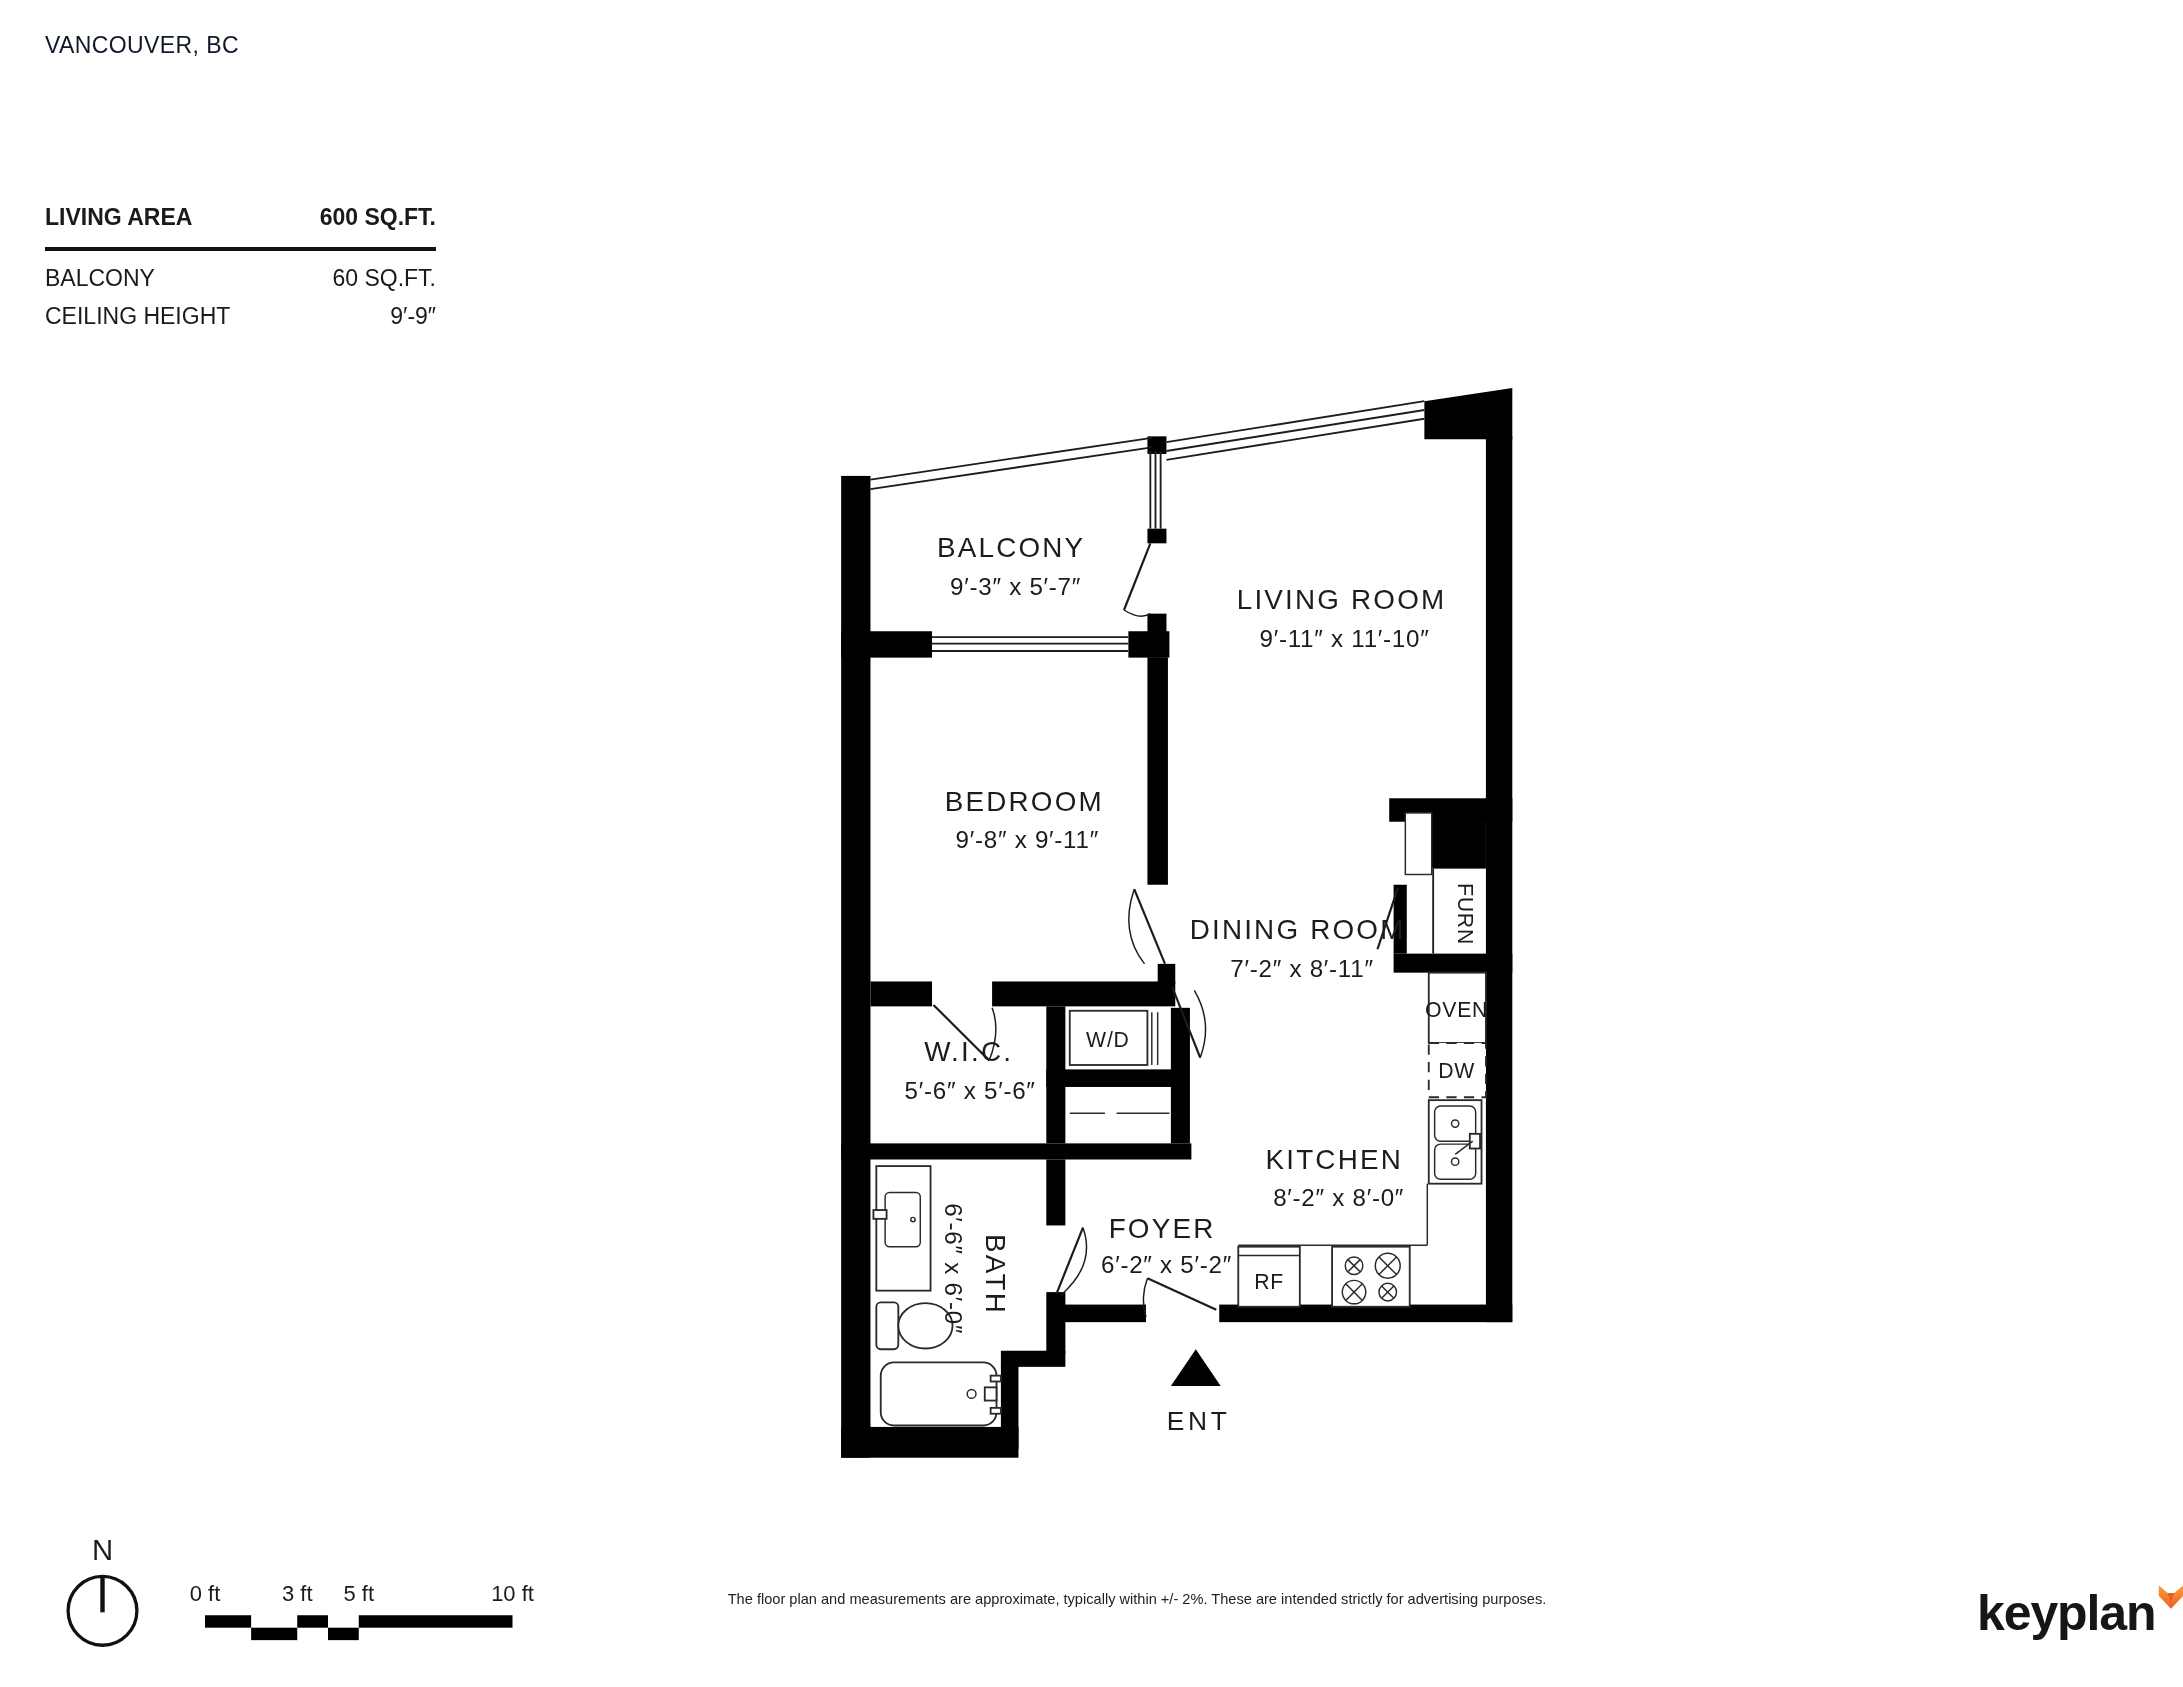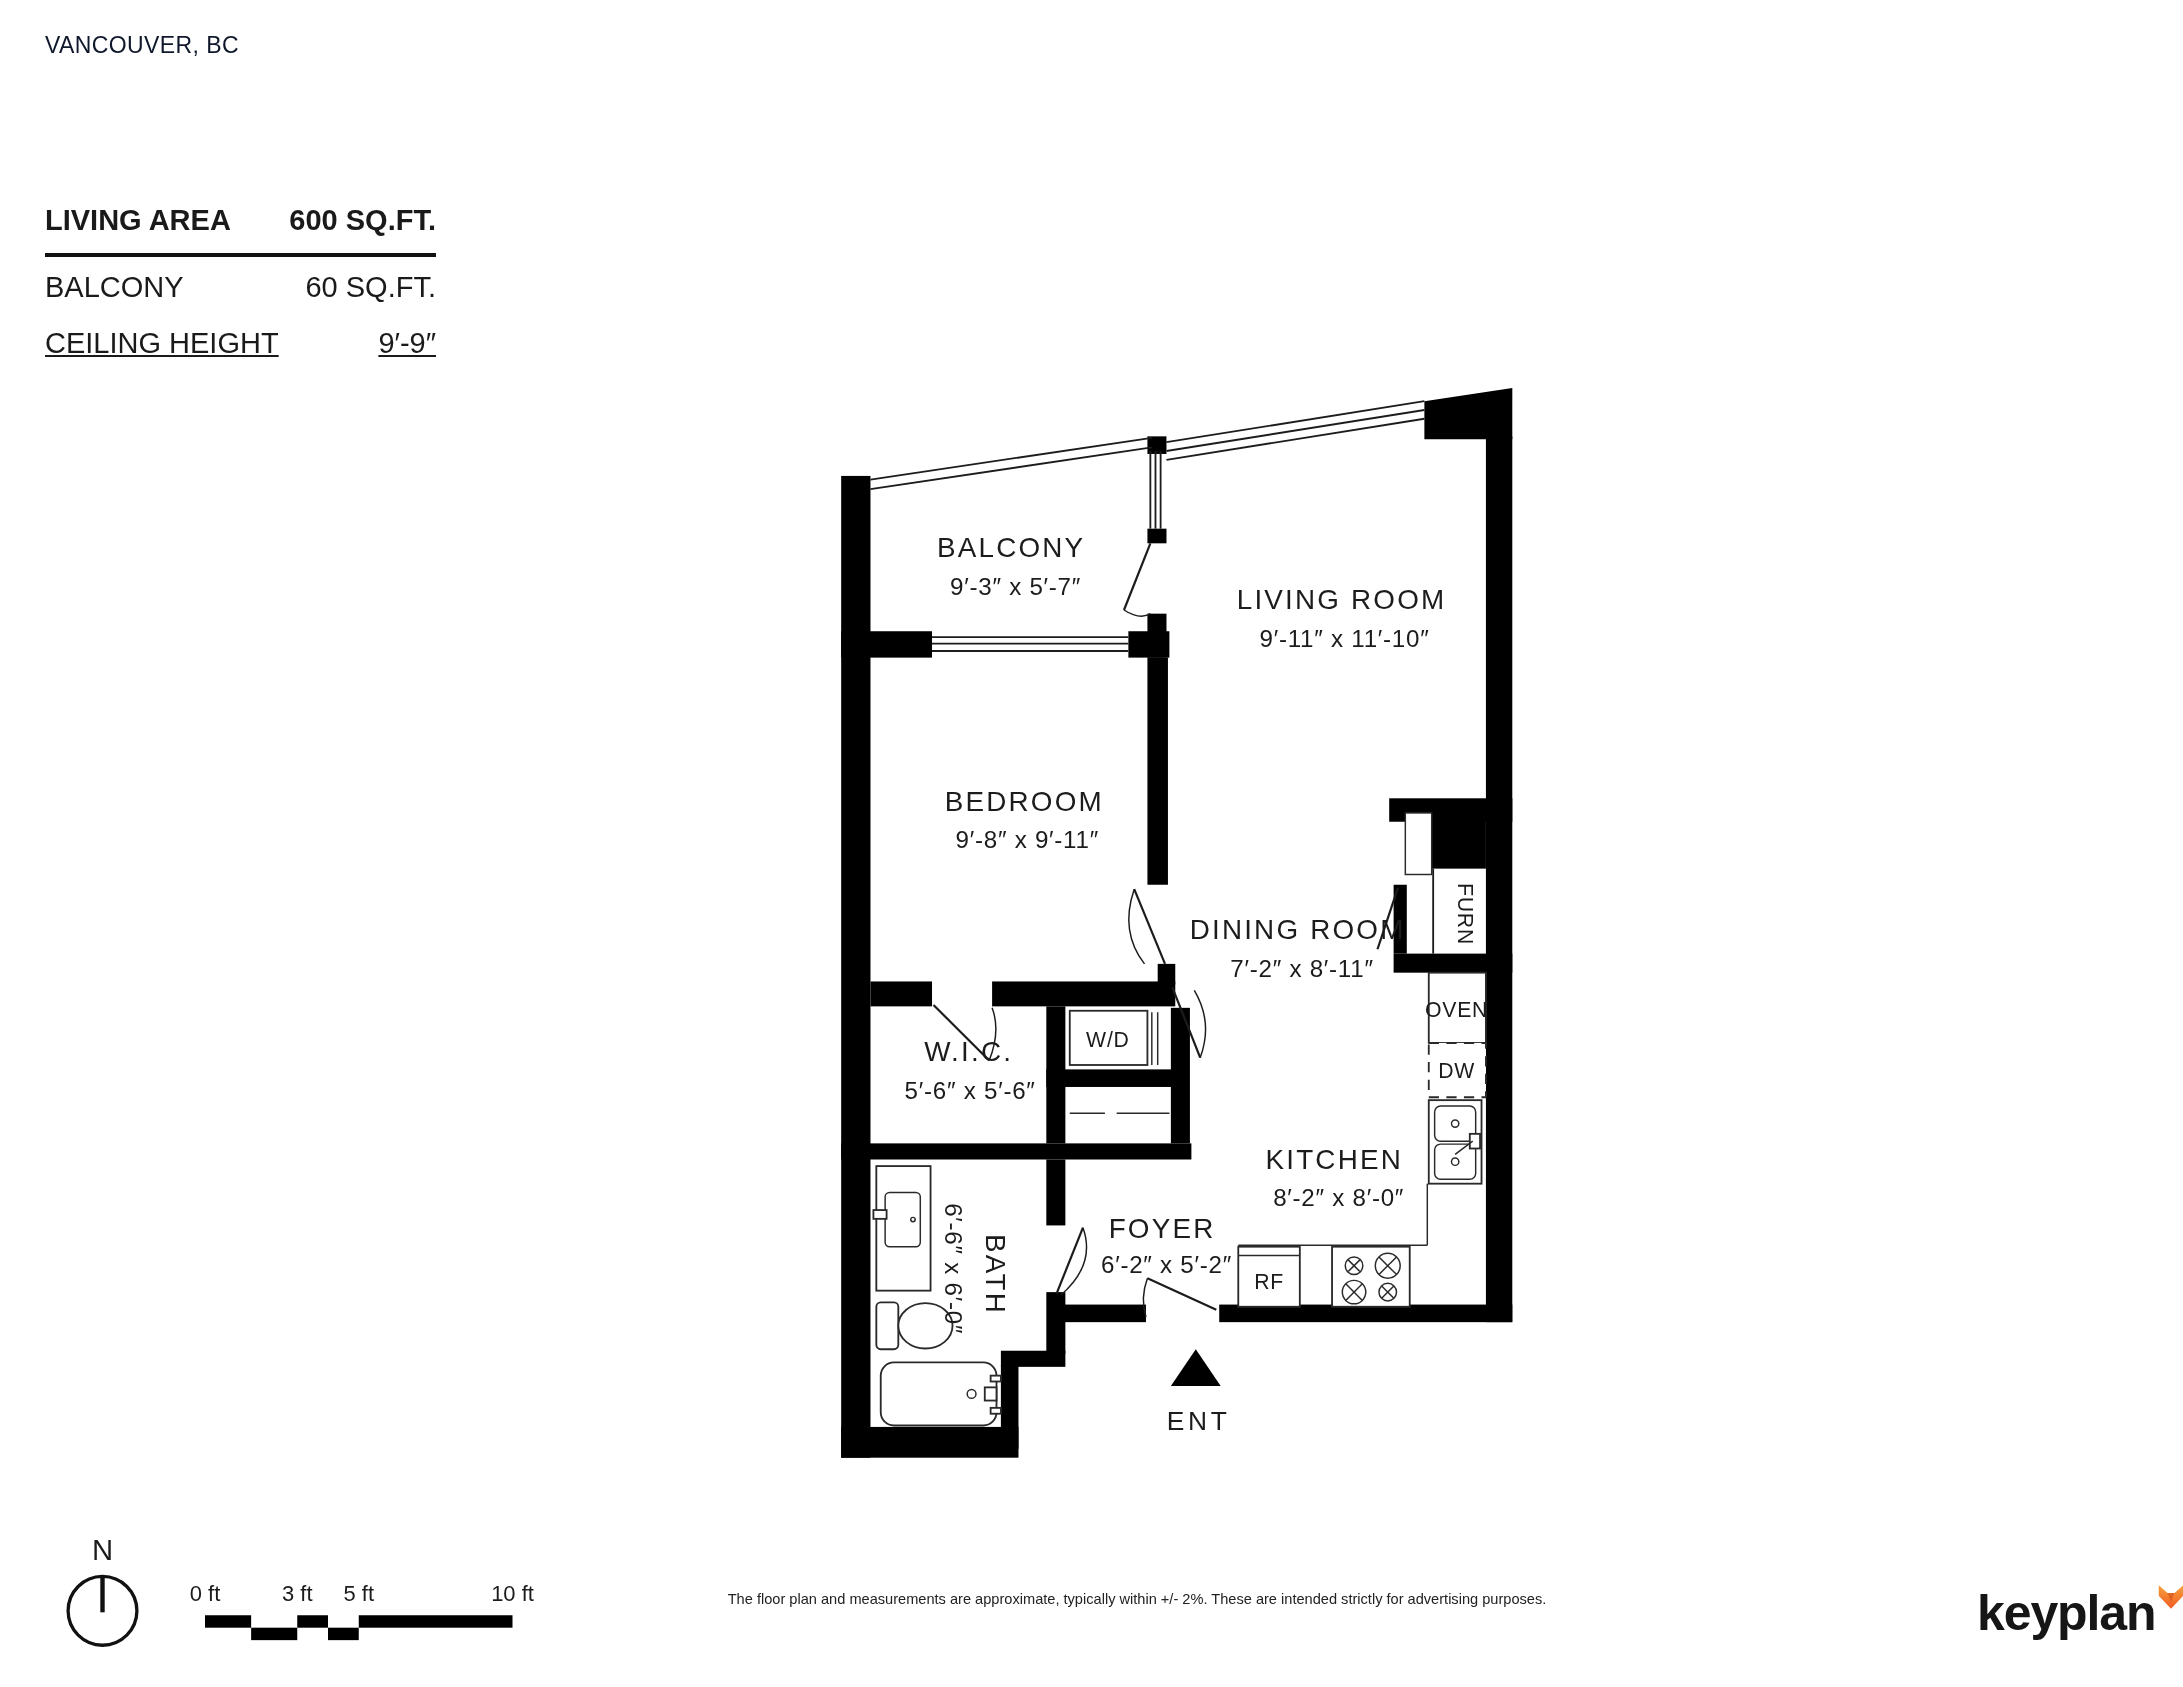--- a/index.html
+++ b/index.html
@@ -7,25 +7,25 @@
     position:relative;
     width:2183px;height:1687px;
     font-family:"Liberation Sans", sans-serif;
     color:#1a1a1a;
     overflow:hidden;
   }
   
   .header{position:absolute;left:45px;top:22px;}
   .title{font-size:62px;font-weight:700;letter-spacing:0px;color:#111;line-height:1.05;}
   .subtitle{font-size:23px;font-weight:400;color:#0f172a;margin-top:10.3px;letter-spacing:0.4px;}
-  .stats{position:absolute;left:45px;top:204px;width:391px;font-size:29px;}
+  .stats{position:absolute;left:45px;top:204px;width:391px;font-size:23px;}
   .stats .row{display:flex;justify-content:space-between;align-items:baseline;}
   .stats .row.bold{font-weight:700;}
   .stats .rule{height:3.7px;background:#111;margin:16px 0 14.6px 0;}
-  .stats .row + .row{margin-top:23px;text-decoration:underline;}
+  .stats .row + .row{margin-top:11px;}
   
   .plan{position:absolute;left:806px;top:366px;width:740px;height:1143px;}
   svg text{font-family:"Liberation Sans", sans-serif;fill:#1c1c1c;}
   .room-name{font-size:38px;letter-spacing:3px;font-weight:500;}
   .room-dims{font-size:33px;letter-spacing:1px;font-weight:400;}
   .appl{font-size:29px;letter-spacing:1px;font-weight:400;}
   .ent{font-size:36px;letter-spacing:5px;font-weight:400;}
   .wall{fill:#000;stroke:none;}
   .win{stroke:#1c1c1c;stroke-width:2.5;fill:none;}
   .door{stroke:#1c1c1c;stroke-width:3;fill:none;}

